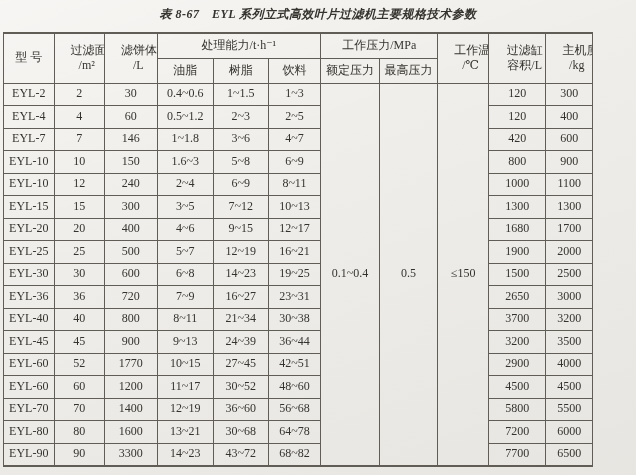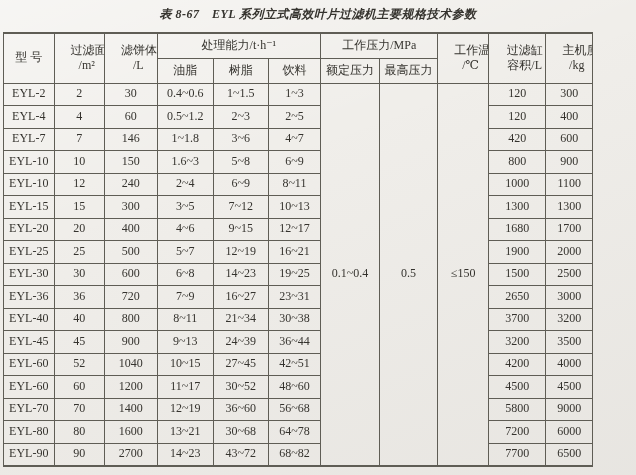--- a/index.html
+++ b/index.html
@@ -217,61 +217,61 @@
           <td>900</td>
           <td>9~13</td>
           <td>24~39</td>
           <td>36~44</td>
           <td>3200</td>
           <td>3500</td>
         </tr>
         <tr>
           <td>EYL-60</td>
           <td>52</td>
-          <td>1040</td>
+          <td>1770</td>
           <td>10~15</td>
           <td>27~45</td>
           <td>42~51</td>
-          <td>4200</td>
+          <td>2900</td>
           <td>4000</td>
         </tr>
         <tr>
           <td>EYL-60</td>
           <td>60</td>
           <td>1200</td>
           <td>11~17</td>
           <td>30~52</td>
           <td>48~60</td>
           <td>4500</td>
           <td>4500</td>
         </tr>
         <tr>
           <td>EYL-70</td>
           <td>70</td>
           <td>1400</td>
           <td>12~19</td>
           <td>36~60</td>
           <td>56~68</td>
           <td>5800</td>
-          <td>9000</td>
+          <td>5500</td>
         </tr>
         <tr>
           <td>EYL-80</td>
           <td>80</td>
           <td>1600</td>
           <td>13~21</td>
           <td>30~68</td>
           <td>64~78</td>
           <td>7200</td>
           <td>6000</td>
         </tr>
         <tr>
           <td>EYL-90</td>
           <td>90</td>
-          <td>2700</td>
+          <td>3300</td>
           <td>14~23</td>
           <td>43~72</td>
           <td>68~82</td>
           <td>7700</td>
           <td>6500</td>
         </tr>
       </tbody>
   </table>
 
 </div>

